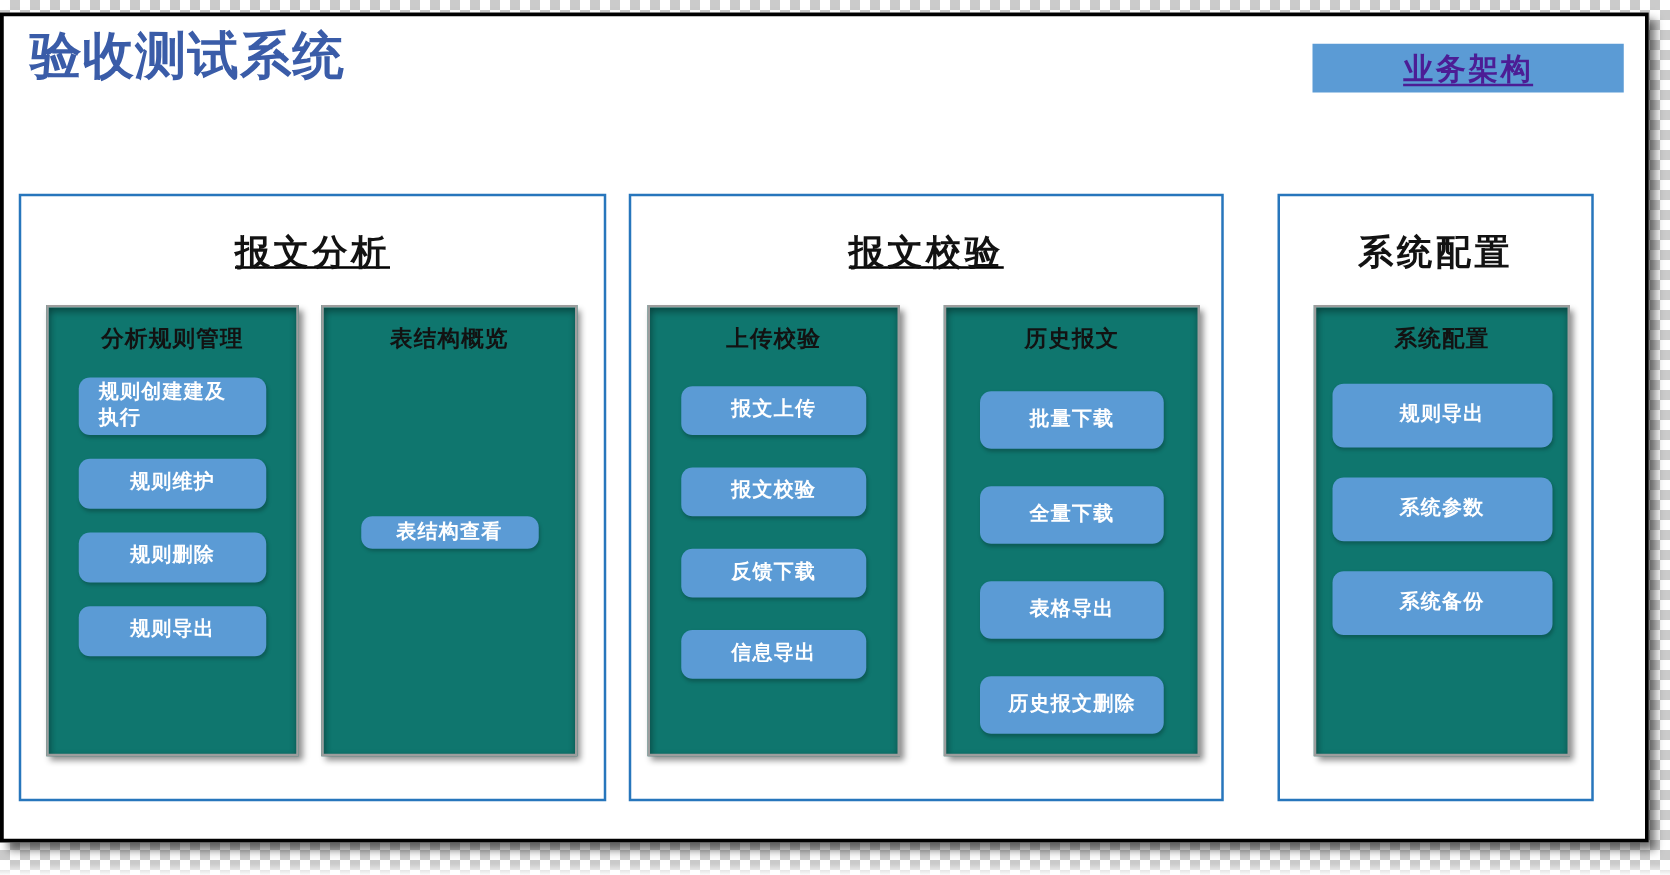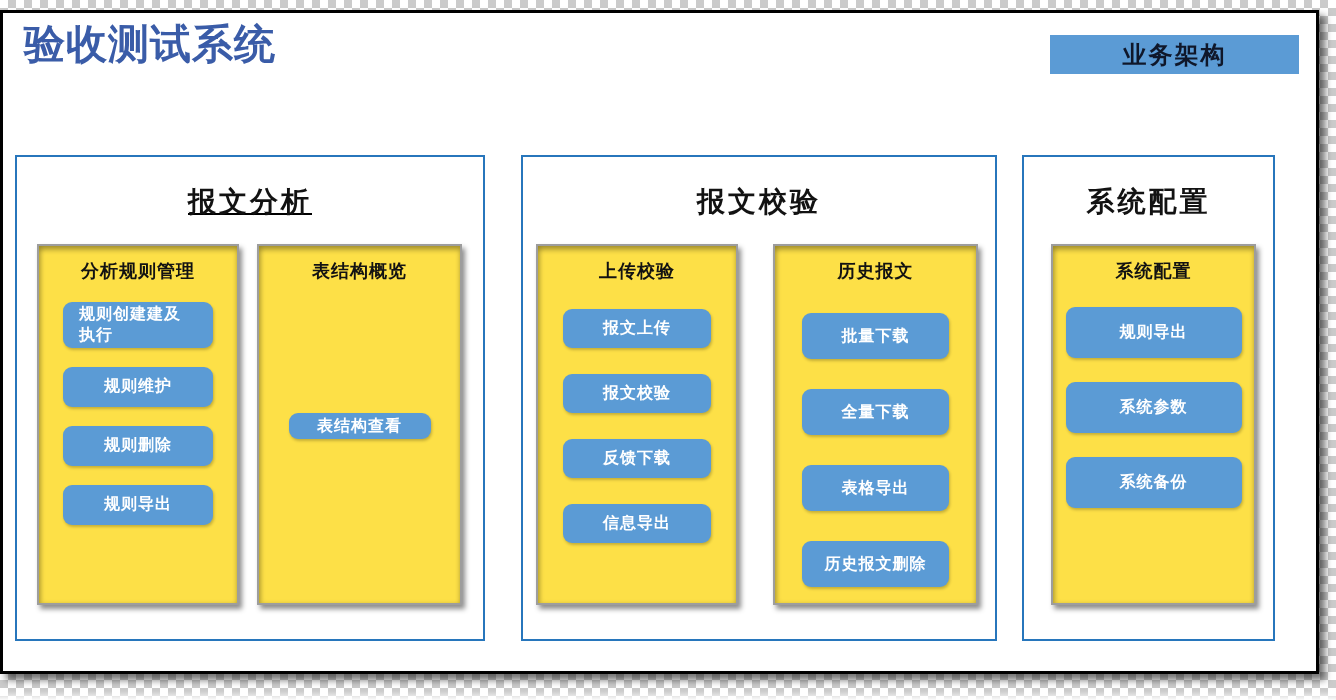--- a/index.html
+++ b/index.html
@@ -55,59 +55,60 @@
     letter-spacing: 1px;
   }
 
   .badge {
     position: absolute;
     left: 1047px;
     top: 22px;
     width: 249px;
     height: 39px;
     background: #5B9BD5;
-    color: #0f172a;
+    color: #4c1d95;
     font-size: 24px;
     font-weight: bold;
     display: flex;
     align-items: center;
     justify-content: center;
+    text-decoration: underline;
     text-underline-offset: 4px;
     text-decoration-thickness: 2px;
     letter-spacing: 2px;
   }
 
   .panel {
     position: absolute;
     top: 142px;
     height: 486px;
     box-sizing: border-box;
     background: #ffffff;
     border: 2px solid #2776BC;
   }
   #panel1 { left: 12px;   width: 470px; text-decoration: underline; }
-  #panel2 { left: 518px;  width: 476px; }
+  #panel2 { left: 500px;  width: 476px; text-decoration: underline; }
   #panel3 { left: 1019px; width: 253px; }
 
   .panel-title {
     margin: 0;
     padding-top: 26px;
     text-align: center;
     font-size: 28px;
     font-weight: bold;
     color: #121212;
     letter-spacing: 3px;
   }
 
   .grp {
     position: absolute;
     top: 87px;
     height: 361px;
     box-sizing: border-box;
-    background: #fde047;
+    background: #0f766e;
     border: 2px solid #9d9d9d;
     box-shadow:
       3px 4px 5px rgba(0,0,0,0.45),
       inset 0 4px 5px rgba(0,0,0,0.30),
       inset 3px 0 4px rgba(0,0,0,0.12);
     display: flex;
     flex-direction: column;
     align-items: center;
   }
   #g-p1s1 { left: 20px;  width: 202px; }

